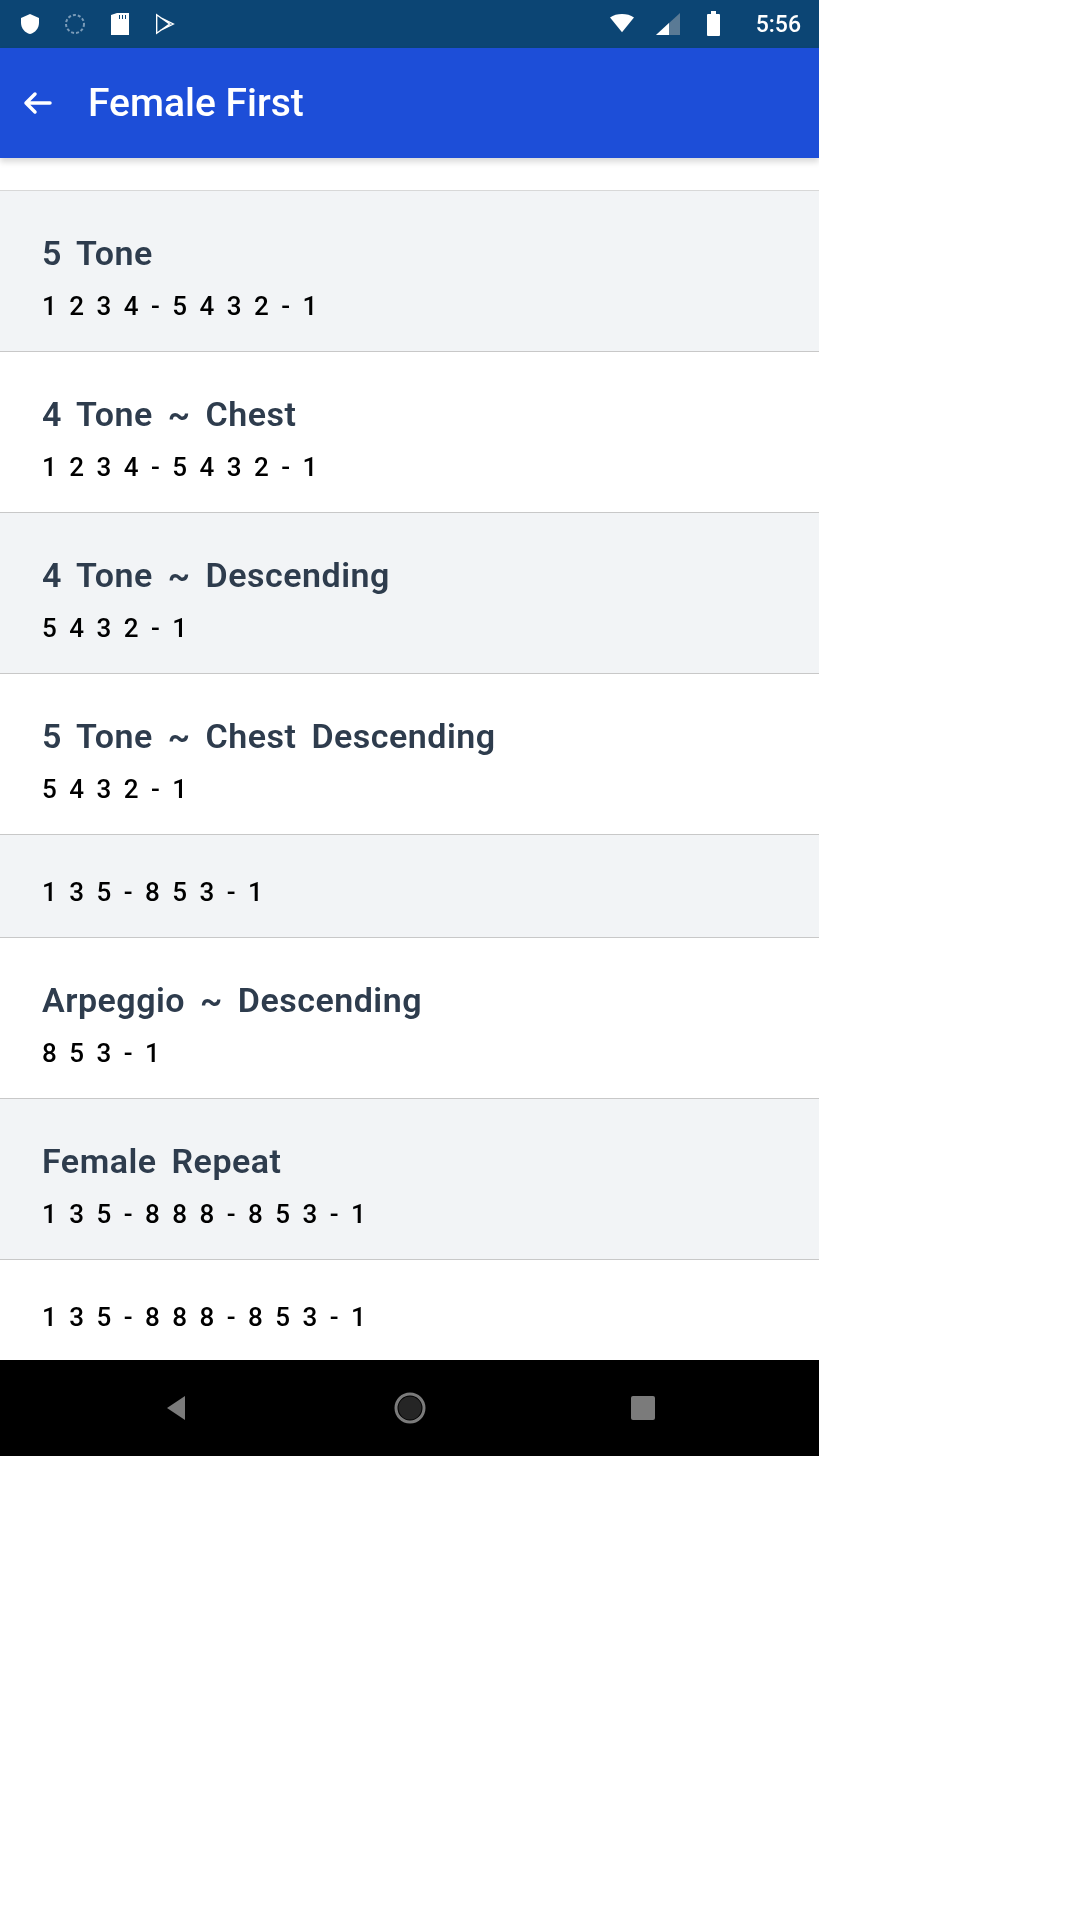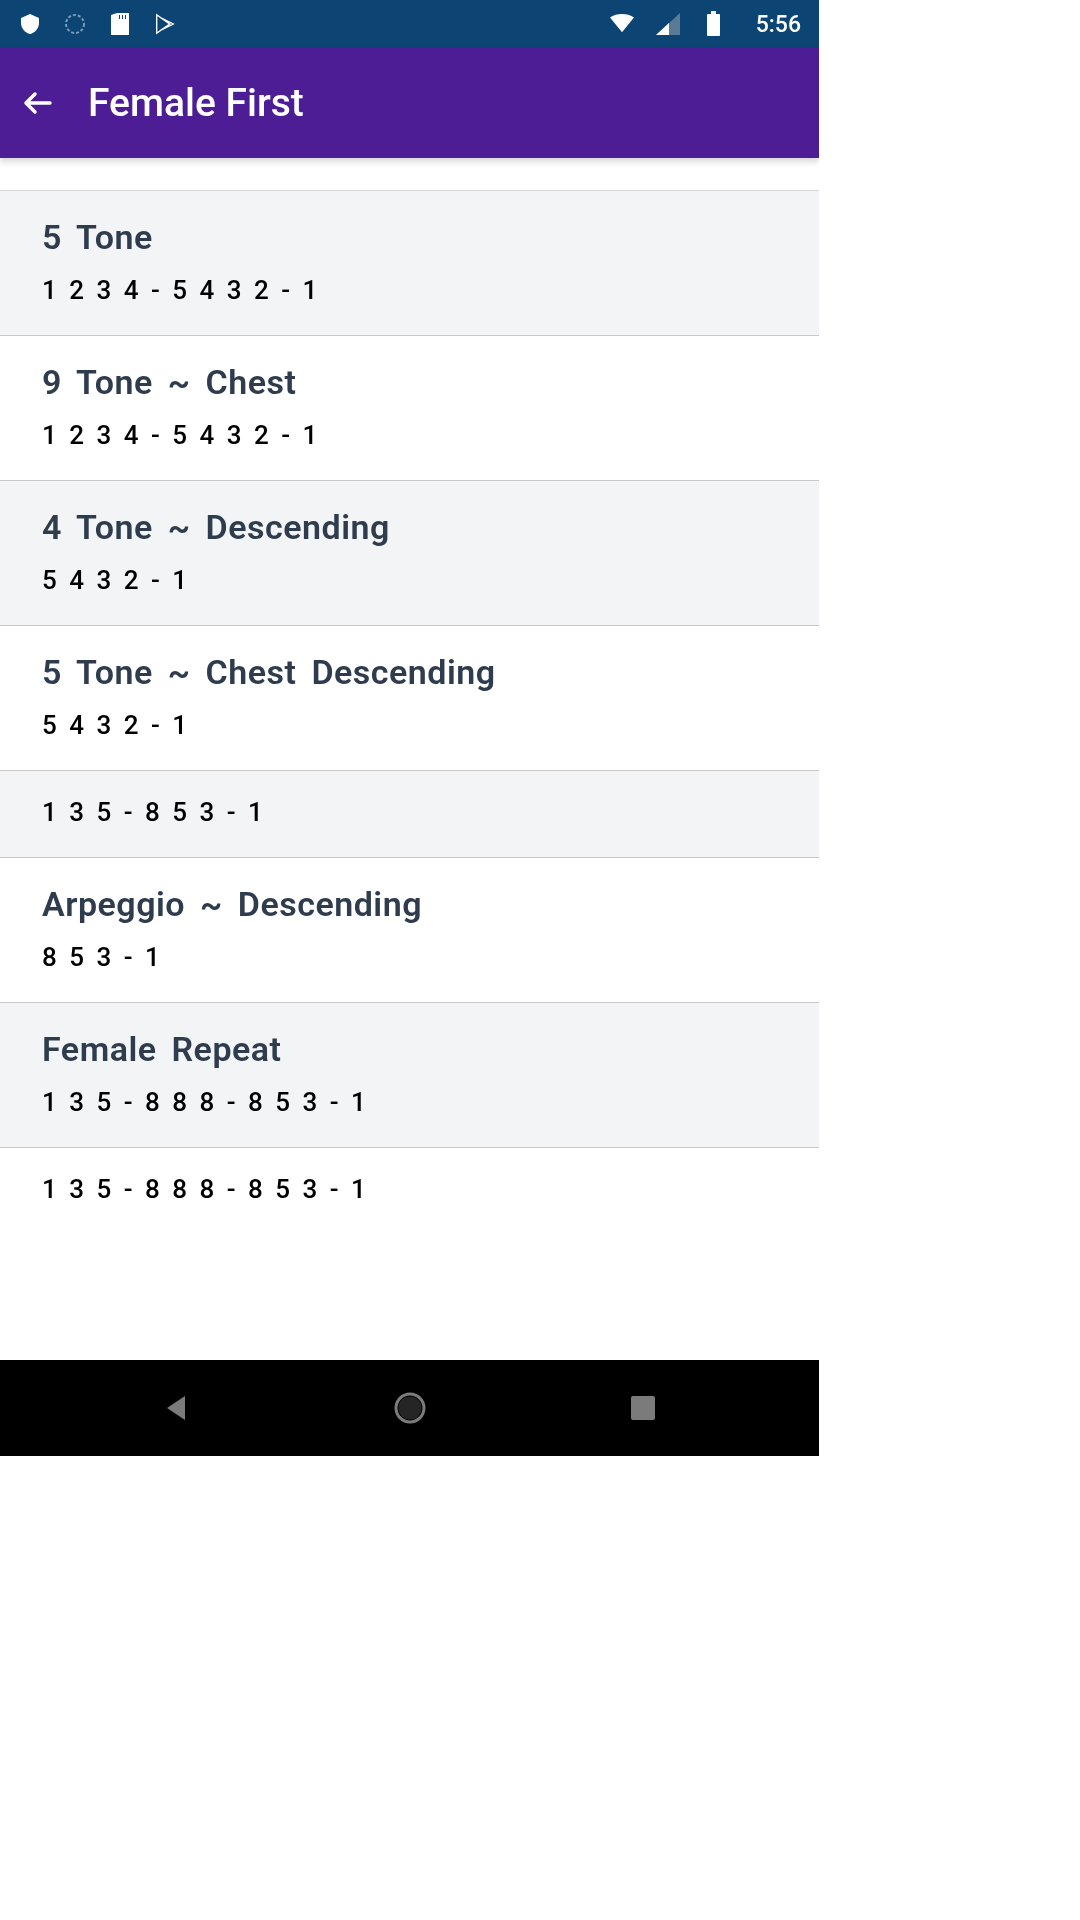--- a/index.html
+++ b/index.html
@@ -43,21 +43,21 @@
       align-items: center;
       justify-content: center;
     }
     .status-time {
       font-size: 23px;
       font-weight: 500;
       margin-left: 8px;
     }
     .app-bar {
       height: 110px;
-      background: #4c1d95;
+      background: #1d4ed8;
       display: flex;
       align-items: center;
       padding: 0 18px;
       box-shadow: 0 4px 6px rgba(0,0,0,0.15);
       position: relative;
       z-index: 10;
     }
     .back-button {
       width: 40px;
       height: 40px;
@@ -71,21 +71,21 @@
       font-size: 39px;
       font-weight: 500;
     }
     .list-container {
       flex: 1;
       overflow-y: auto;
       background: #fff;
       padding-top: 32px;
     }
     .list-item {
-      padding: 26px 42px 30px 42px;
+      padding: 42px 42px 30px 42px;
       border-top: 1px solid #c8c8c8;
     }
     .list-item:nth-child(odd) {
       background: #f2f4f6;
     }
     .list-item:nth-child(even) {
       background: #ffffff;
     }
     .list-item:first-child {
       border-top: 1px solid #d8d8d8;
@@ -178,21 +178,21 @@
   </div>
   <div class="app-title">Female First</div>
 </div>
 
 <div class="list-container">
   <div class="list-item">
     <div class="item-title">5 Tone</div>
     <div class="item-subtitle">1 2 3 4 - 5 4 3 2 - 1</div>
   </div>
   <div class="list-item">
-    <div class="item-title">9 Tone ~ Chest</div>
+    <div class="item-title">4 Tone ~ Chest</div>
     <div class="item-subtitle">1 2 3 4 - 5 4 3 2 - 1</div>
   </div>
   <div class="list-item">
     <div class="item-title">4 Tone ~ Descending</div>
     <div class="item-subtitle">5 4 3 2 - 1</div>
   </div>
   <div class="list-item">
     <div class="item-title">5 Tone ~ Chest Descending</div>
     <div class="item-subtitle">5 4 3 2 - 1</div>
   </div>

